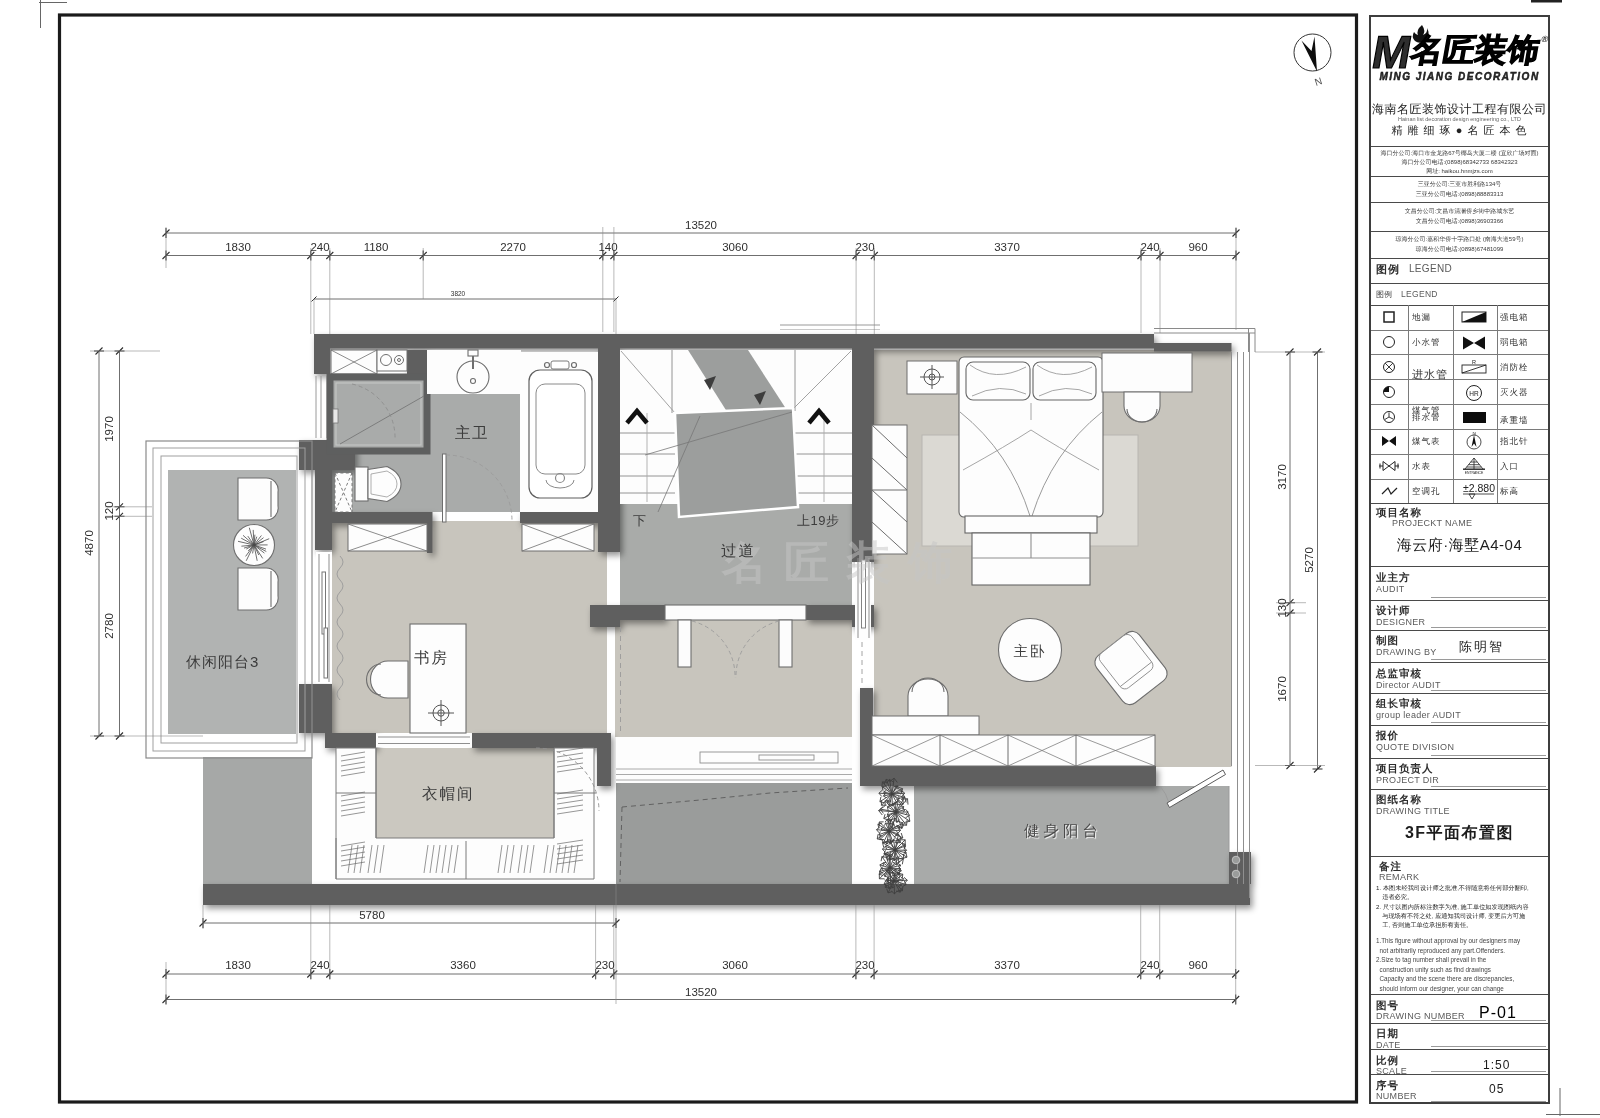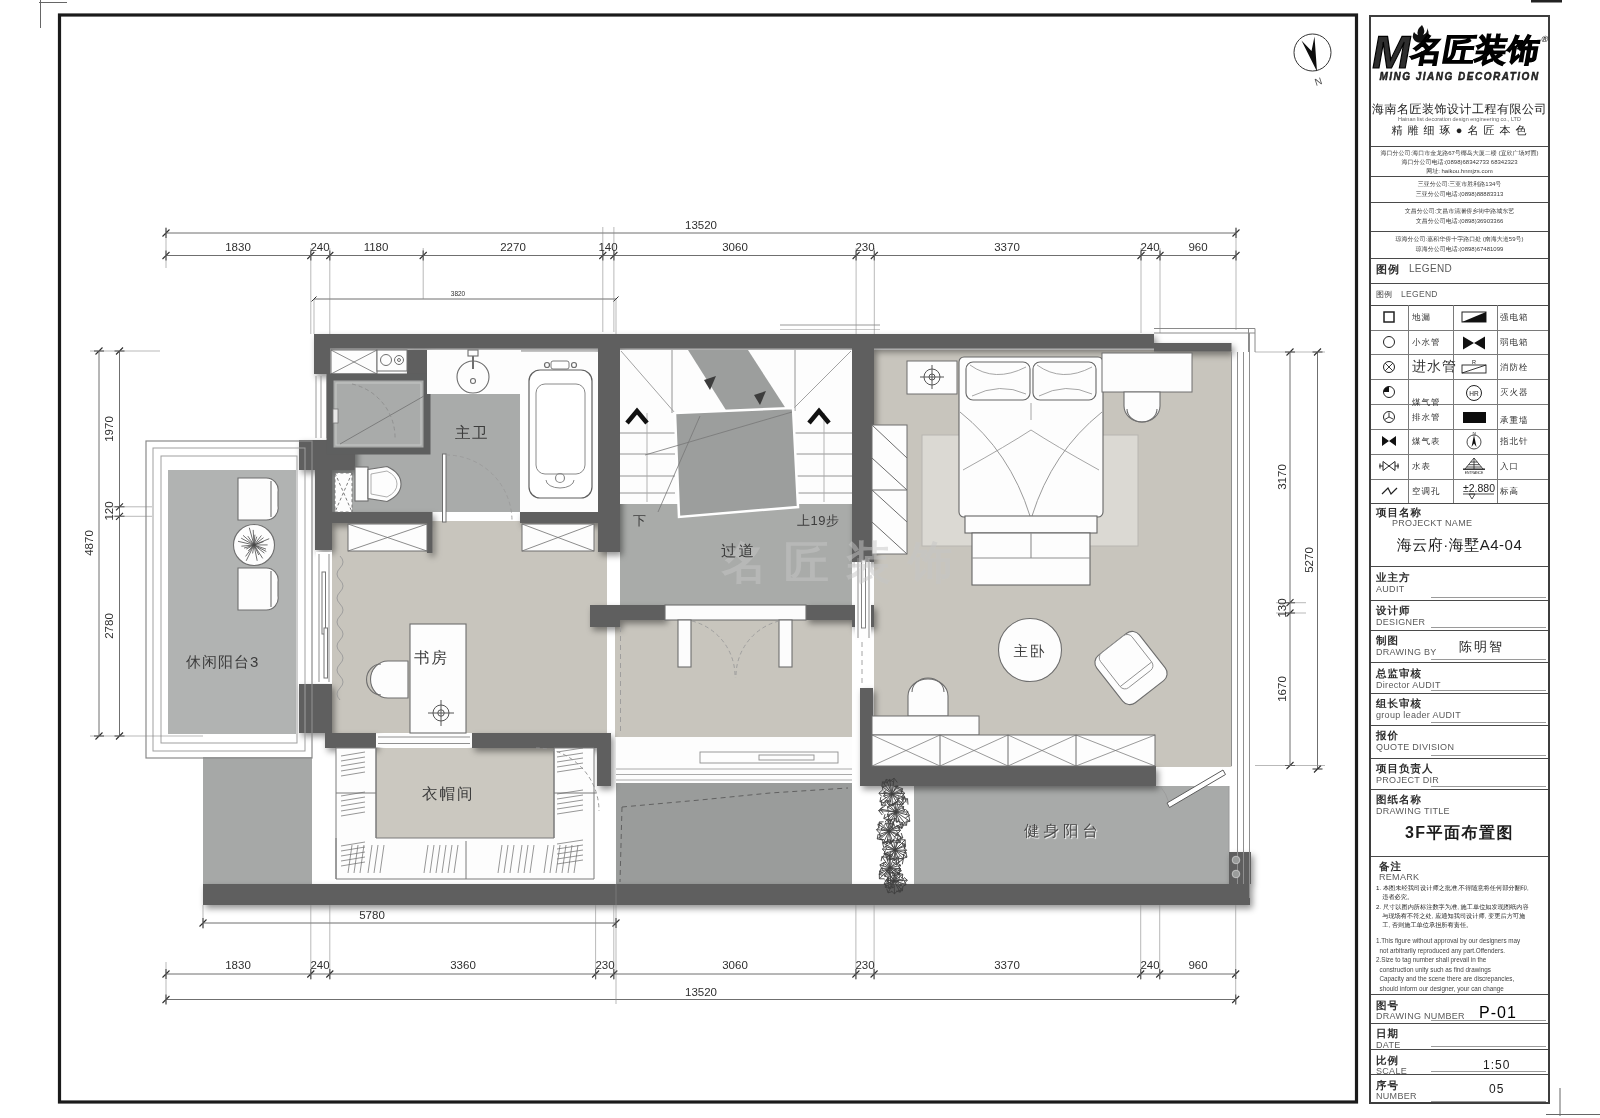--- a/index.html
+++ b/index.html
@@ -674,34 +674,34 @@
 
 <div class="a" style="left:90px;top:317.0px"><svg width="34" height="17" viewBox="0 0 34 17">
         <path d="M2,2.5 L13,9 L2,15.5 Z M24,2.5 L13,9 L24,15.5 Z" fill="#111"></path>
       </svg></div>
 <div class="a" style="left:129px;top:320.0px;font-size:8.5px;color:#333;letter-spacing:1px">弱电箱</div>
 
 <div class="a" style="left:8px;top:341.8px"><svg width="21" height="17" viewBox="0 0 21 17">
         <circle cx="10" cy="8" r="5.5" fill="none" stroke="#222" stroke-width="1"></circle>
         <path d="M6.2,4.2 L13.8,11.8 M13.8,4.2 L6.2,11.8" stroke="#222" stroke-width="0.9"></path>
       </svg></div>
-<div class="a" style="left:41px;top:341px;font-size:14px;color:#333;letter-spacing:1px">进水管</div>
+<div class="a" style="left:41px;top:350px;font-size:11px;color:#333;letter-spacing:1px">进水管</div>
 
 <div class="a" style="left:90px;top:341.8px"><svg width="34" height="17" viewBox="0 0 34 17">
         <text x="13" y="5" font-size="5.5" text-anchor="middle" fill="#222" font-family="Liberation Sans">R</text>
         <rect x="1" y="6" width="24" height="8" fill="none" stroke="#222" stroke-width="0.9"></rect>
         <line x1="1" y1="14" x2="25" y2="6" stroke="#222" stroke-width="0.9"></line>
       </svg></div>
 <div class="a" style="left:129px;top:344.8px;font-size:8.5px;color:#333;letter-spacing:1px">消防栓</div>
 
 <div class="a" style="left:8px;top:366.6px"><svg width="21" height="17" viewBox="0 0 21 17">
         <circle cx="10" cy="8" r="5.5" fill="none" stroke="#222" stroke-width="1"></circle>
         <path d="M10,2.5 A5.5,5.5 0 0 0 4.5,8 L10,8 Z" fill="#111"></path>
       </svg></div>
-<div class="a" style="left:41px;top:380px;font-size:8.5px;color:#333;letter-spacing:1px">煤气管</div>
+<div class="a" style="left:41px;top:388px;font-size:8.5px;color:#333;letter-spacing:1px">煤气管</div>
 
 <div class="a" style="left:90px;top:366.6px"><svg width="34" height="17" viewBox="0 0 34 17">
         <circle cx="13" cy="9" r="7.5" fill="none" stroke="#222" stroke-width="1"></circle>
         <text x="13" y="11.5" font-size="6.5" text-anchor="middle" fill="#222" font-family="Liberation Sans">HR</text>
       </svg></div>
 <div class="a" style="left:129px;top:369.6px;font-size:8.5px;color:#333;letter-spacing:1px">灭火器</div>
 
 <div class="a" style="left:8px;top:391.5px"><svg width="21" height="17" viewBox="0 0 21 17">
         <circle cx="10" cy="8" r="5.5" fill="none" stroke="#222" stroke-width="1"></circle>
         <path d="M10,8 L10,3.5 M10,8 L5.8,10.5 M10,8 L14,10" stroke="#222" stroke-width="0.9"></path>

